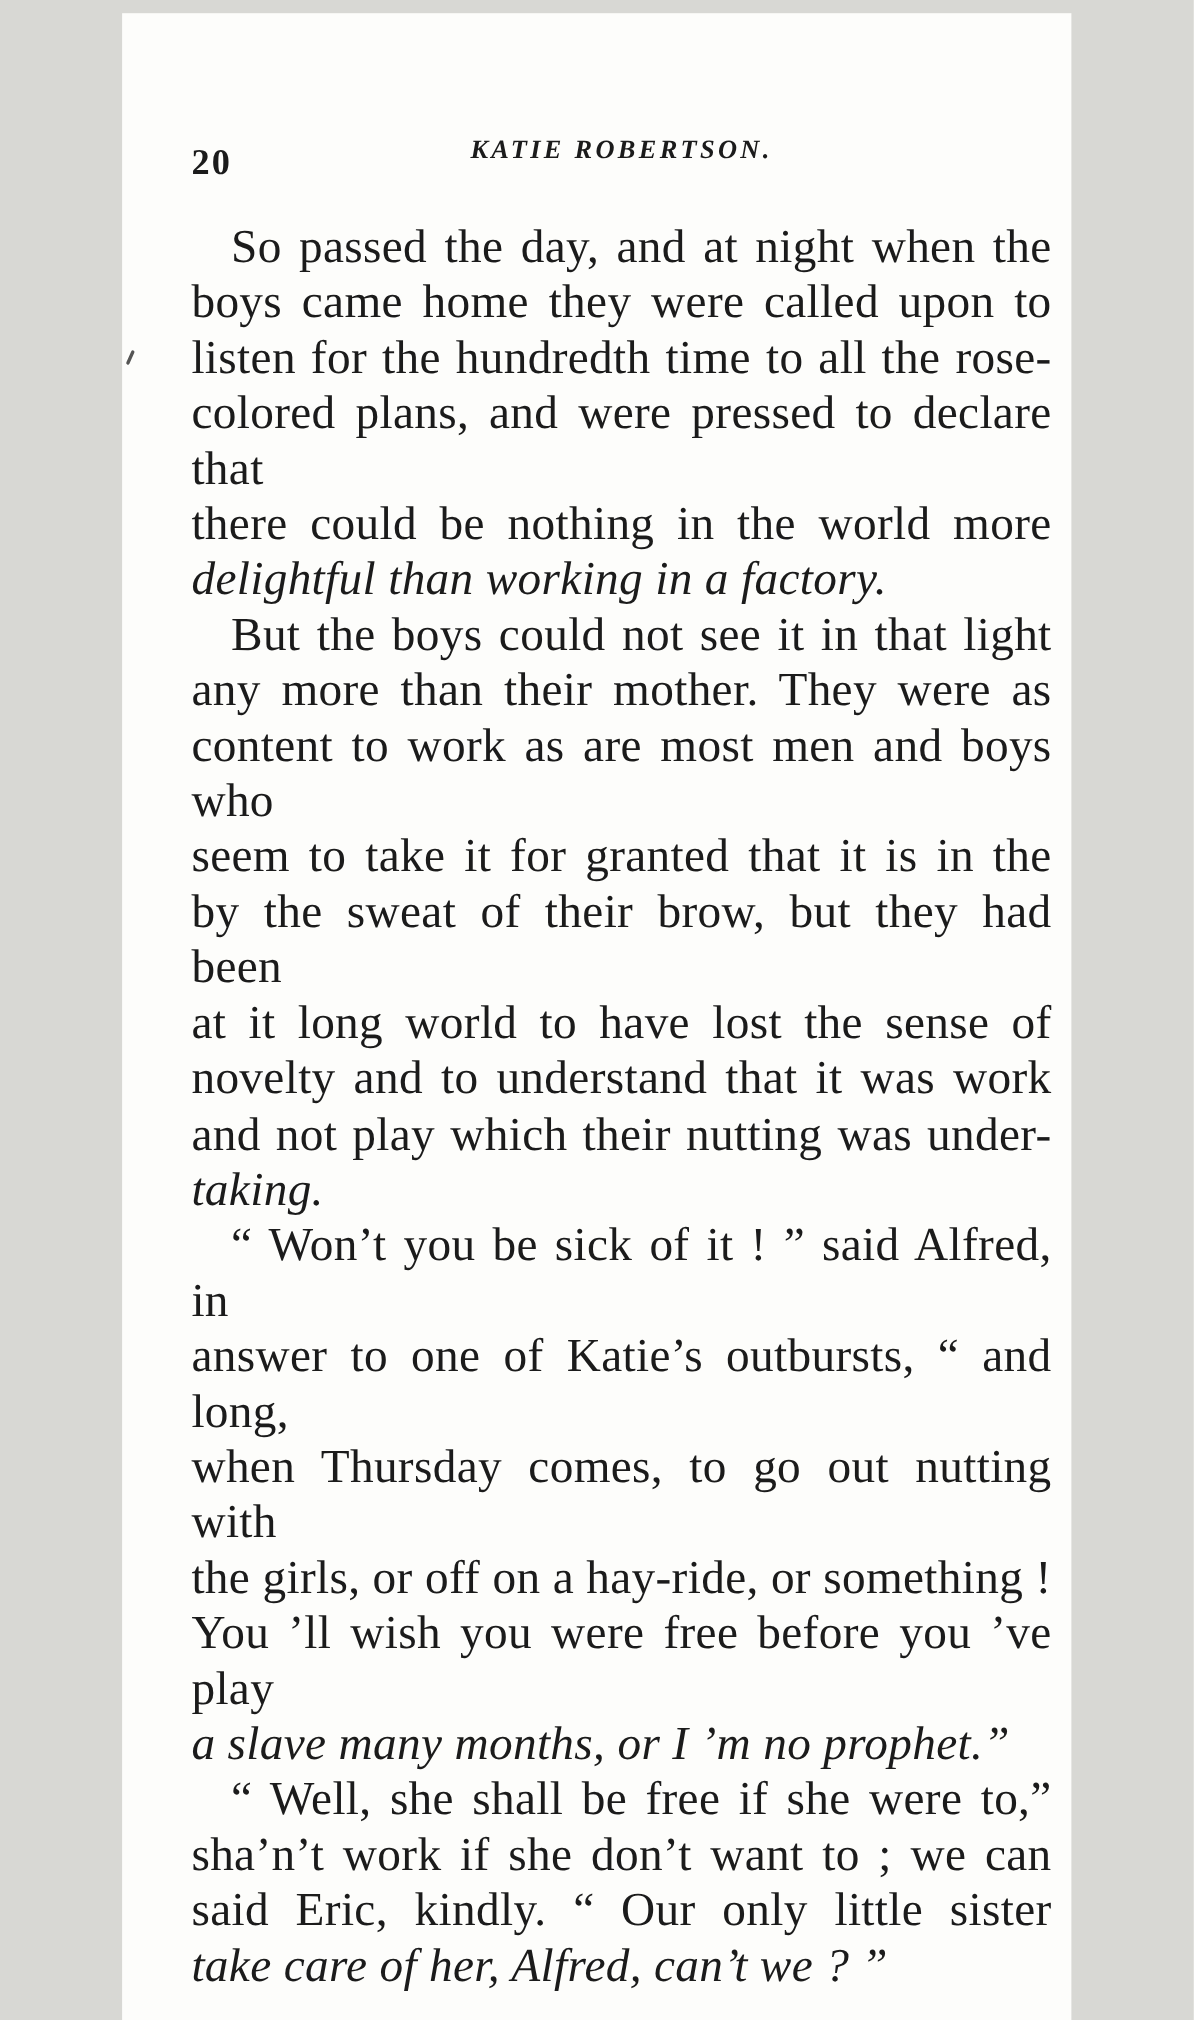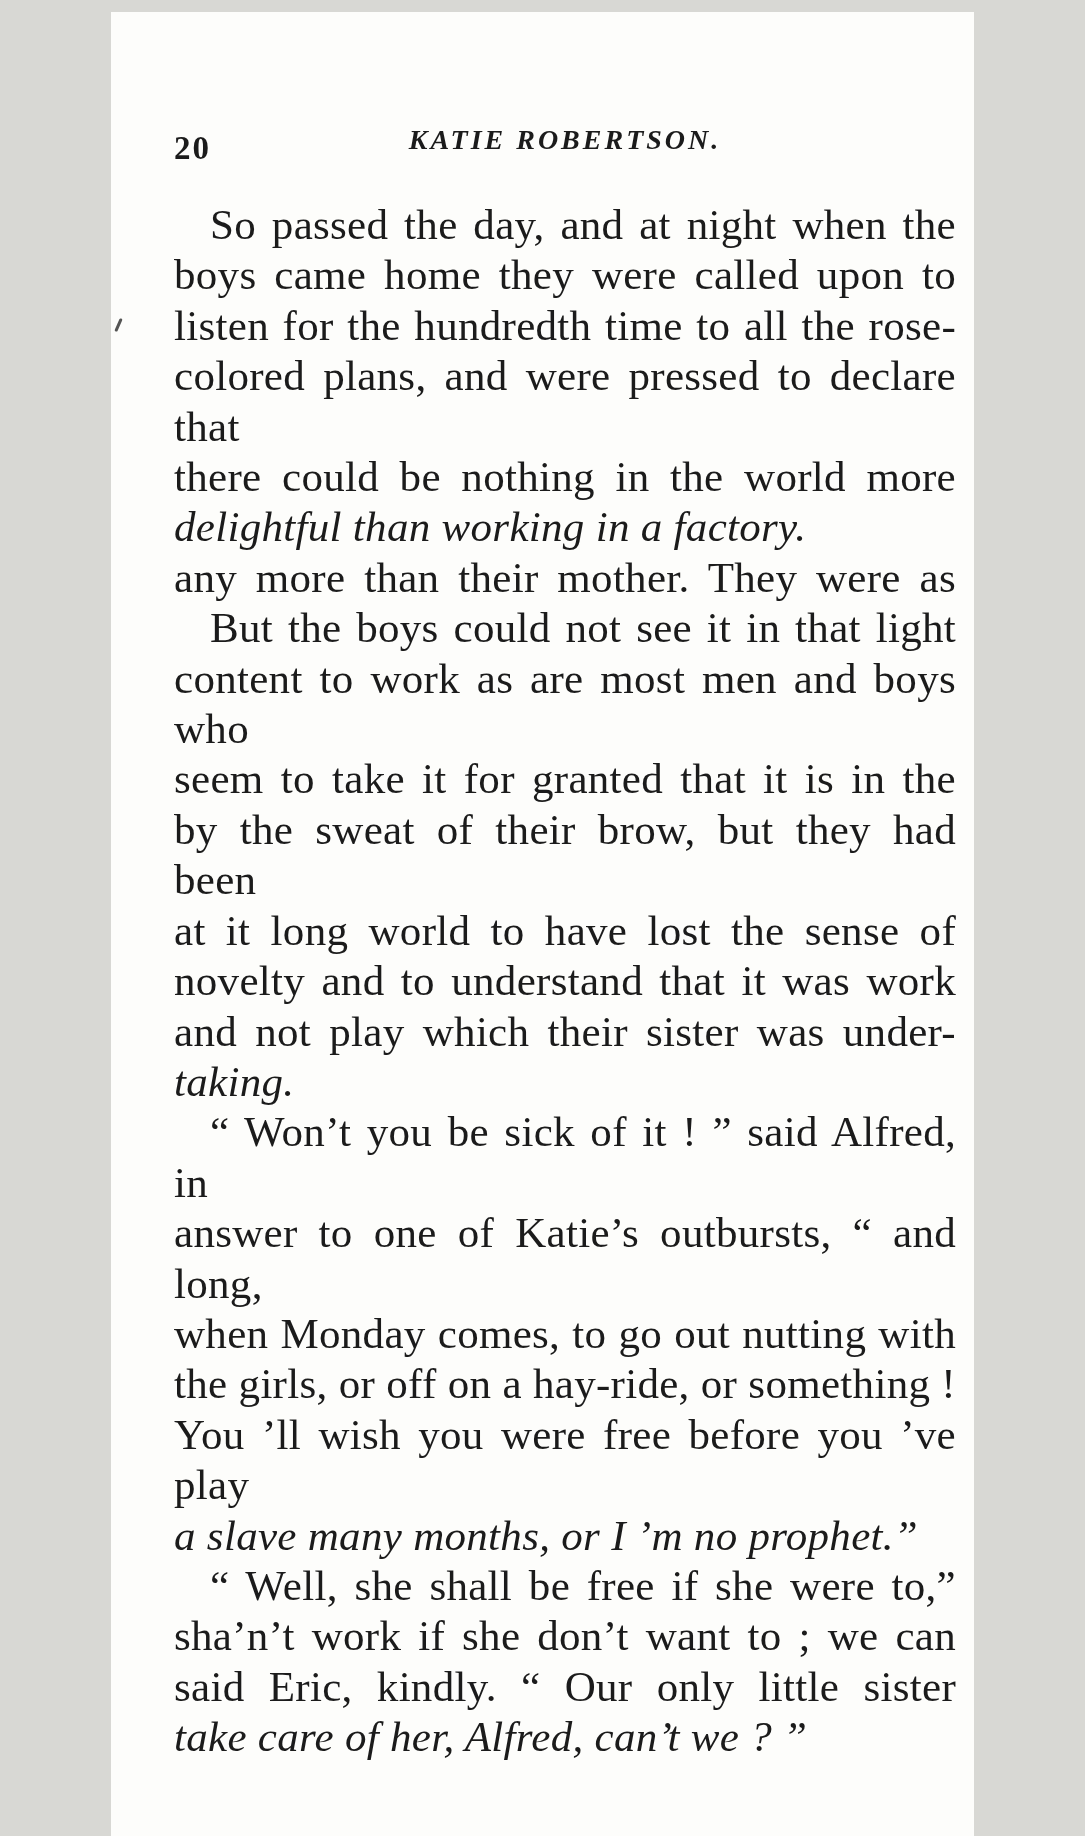--- a/index.html
+++ b/index.html
@@ -32,21 +32,21 @@
     font-size: 33px;
     font-weight: bold;
     letter-spacing: 2px;
   }
   .header-title {
     position: absolute;
     left: 0;
     right: 0;
     top: 0;
     text-align: center;
-    font-size: 28px;
+    font-size: 24px;
     font-style: italic;
     font-weight: bold;
     letter-spacing: 3px;
   }
   .body-text {
     position: absolute;
     top: 188px;
     left: 63px;
     width: 782px;
   }
@@ -88,32 +88,32 @@
     <span class="header-title">KATIE ROBERTSON.</span>
   </div>
 
   <div class="body-text">
       <div class="line indent">So passed the day, and at night when the</div>
       <div class="line">boys came home they were called upon to</div>
       <div class="line">listen for the hundredth time to all the rose-</div>
       <div class="line">colored plans, and were pressed to declare that</div>
       <div class="line">there could be nothing in the world more</div>
       <div class="line para-end">delightful than working in a factory.</div>
+      <div class="line indent">But the boys could not see it in that light</div>
       <div class="line">any more than their mother.  They were as</div>
-      <div class="line indent">But the boys could not see it in that light</div>
       <div class="line">content to work as are most men and boys who</div>
       <div class="line">seem to take it for granted that it is in the</div>
       <div class="line">by the sweat of their brow, but they had been</div>
       <div class="line">at it long world to have lost the sense of</div>
       <div class="line">novelty and to understand that it was work</div>
-      <div class="line">and not play which their sister was under-</div>
+      <div class="line">and not play which their nutting was under-</div>
       <div class="line para-end">taking.</div>
       <div class="line indent">“ Won’t you be sick of it ! ” said Alfred, in</div>
       <div class="line">answer to one of Katie’s outbursts, “ and long,</div>
-      <div class="line">when Monday comes, to go out nutting with</div>
+      <div class="line">when Thursday comes, to go out nutting with</div>
       <div class="line">the girls, or off on a hay-ride, or something !</div>
       <div class="line">You ’ll wish you were free before you ’ve play</div>
       <div class="line para-end">a slave many months, or I ’m no prophet.”</div>
       <div class="line indent">“ Well, she shall be free if she were to,”</div>
       <div class="line">sha’n’t work if she don’t want to ;  we can</div>
       <div class="line">said Eric, kindly.   “ Our only little sister</div>
       <div class="line para-end">take care of her, Alfred, can’t we ? ”</div>
     </div>
 </div>
 

